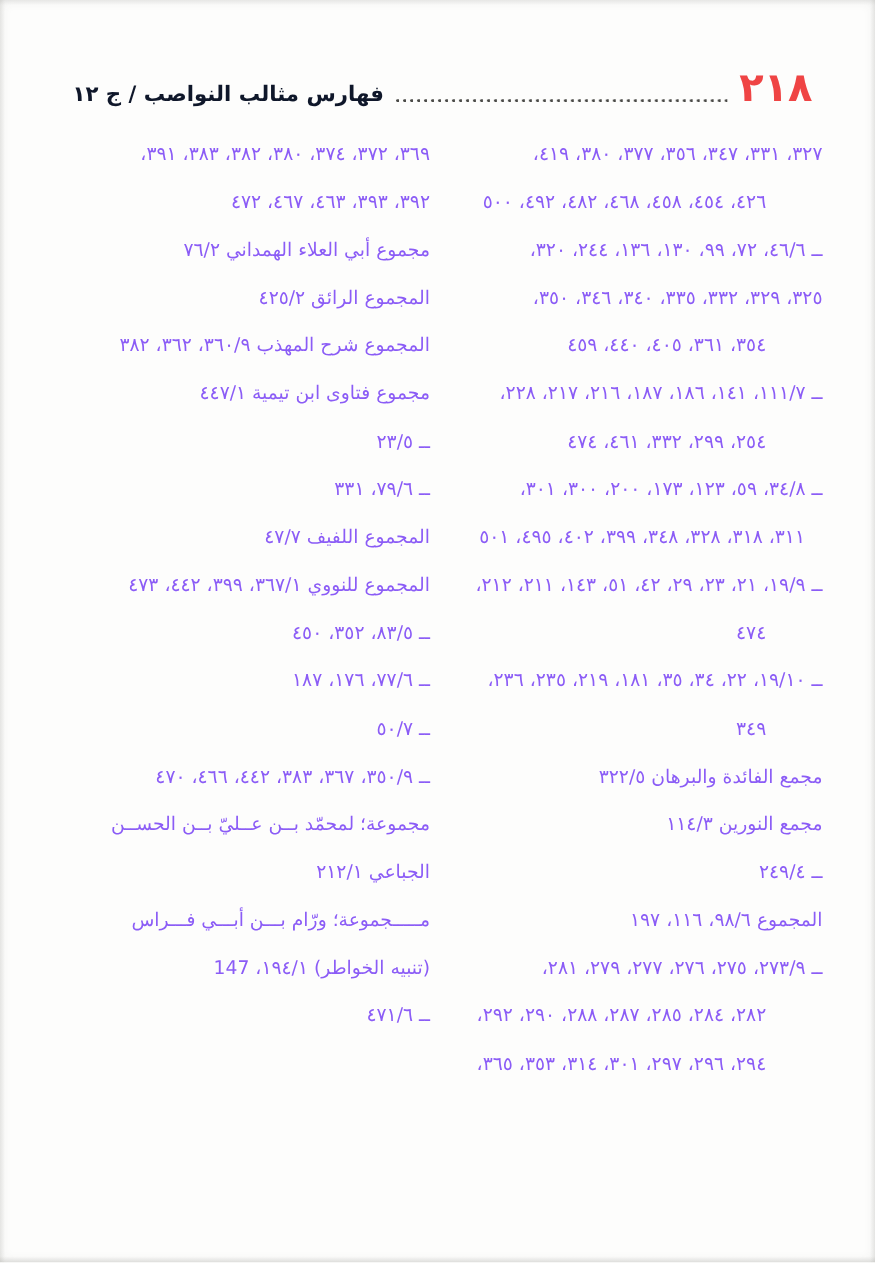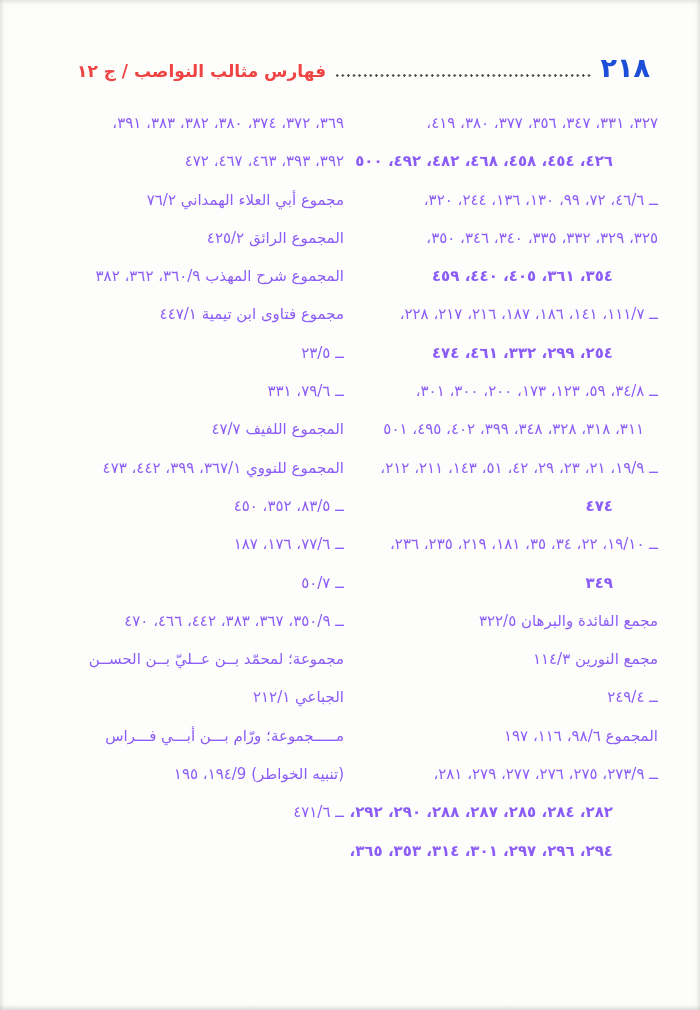--- a/index.html
+++ b/index.html
@@ -26,57 +26,56 @@
     display: flex;
     align-items: flex-end;
   }
   .runhead .title {
     direction: rtl;
     unicode-bidi: embed;
     font-size: 17px;
     font-weight: bold;
     line-height: 1.2;
     white-space: nowrap;
-    color: #ef4444;
+    color: #0f172a;
     letter-spacing: 0;
-    margin-left: 19px;
   }
   .runhead .leader {
     flex: 1;
     height: 5px;
     margin: 0 9px 3px 9px;
     background-image: radial-gradient(circle at 2.2px 2.5px, #4b4b48 1.05px, rgba(0,0,0,0) 1.4px);
     background-size: 5.6px 5px;
     background-repeat: repeat-x;
     background-position: 0 100%;
   }
   .runhead .pagenum {
-    font-size: 27px;
+    font-size: 32px;
     font-weight: bold;
     line-height: 1;
-    color: #1d4ed8;
+    color: #ef4444;
     white-space: nowrap;
   }
   
   .col {
     position: absolute;
     top: 104px;
     direction: rtl;
     text-align: right;
     font-size: 15px;
   }
   .col-left  { left: 38px;  width: 306px; }
   .col-right { left: 352px; width: 306px; }
   .line {
     height: 38.3px;
     line-height: 38.3px;
     white-space: nowrap;
     color: #8b5cf6;
   }
-  .ind    { padding-right: 45px; font-weight: bold; }
+  .ind    { padding-right: 45px; }
   .ind-sm { padding-right: 14px; }
   
   .edge-bottom {
     position: absolute;
     left: 0; right: 0; bottom: 0;
     height: 5px;
     background: linear-gradient(to top, rgba(120,120,112,0.18), rgba(120,120,112,0));
     pointer-events: none;
   }
   .edge-left {
@@ -146,21 +145,21 @@
     <div class="line">ــ ٧٩/٦، ٣٣١</div>
     <div class="line">المجموع اللفيف ٤٧/٧</div>
     <div class="line">المجموع للنووي ٣٦٧/١، ٣٩٩، ٤٤٢، ٤٧٣</div>
     <div class="line">ــ ٨٣/٥، ٣٥٢، ٤٥٠</div>
     <div class="line">ــ ٧٧/٦، ١٧٦، ١٨٧</div>
     <div class="line">ــ ٥٠/٧</div>
     <div class="line">ــ ٣٥٠/٩، ٣٦٧، ٣٨٣، ٤٤٢، ٤٦٦، ٤٧٠</div>
     <div class="line">مجموعة؛ لمحمّد بــن عــليّ بــن الحســن</div>
     <div class="line">الجباعي ٢١٢/١</div>
     <div class="line">مـــــجموعة؛ ورّام بـــن أبـــي فـــراس</div>
-    <div class="line">(تنبيه الخواطر) ١٩٤/9، ١٩٥</div>
+    <div class="line">(تنبيه الخواطر) ١٩٤/١، 147</div>
     <div class="line">ــ ٤٧١/٦</div>
   </div>
 
   <div class="edge-top"></div>
   <div class="edge-left"></div>
   <div class="edge-right"></div>
   <div class="edge-bottom"></div>
 
 </div>
 

